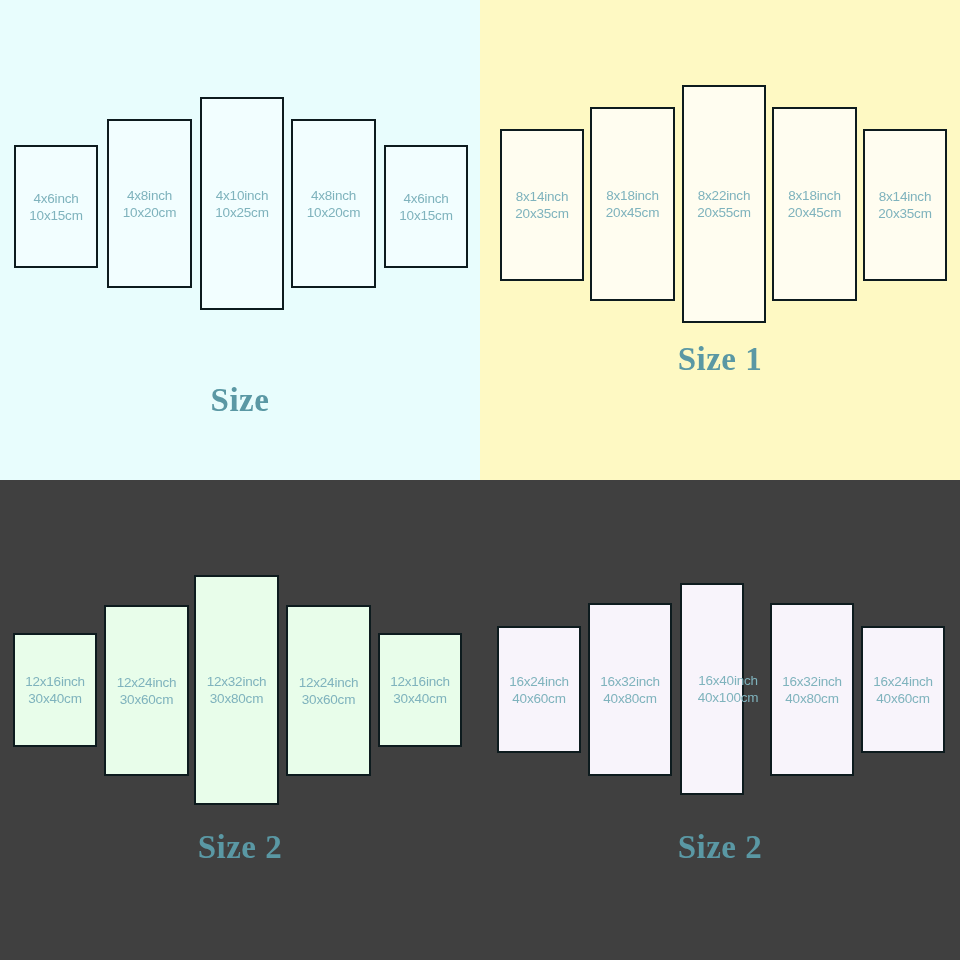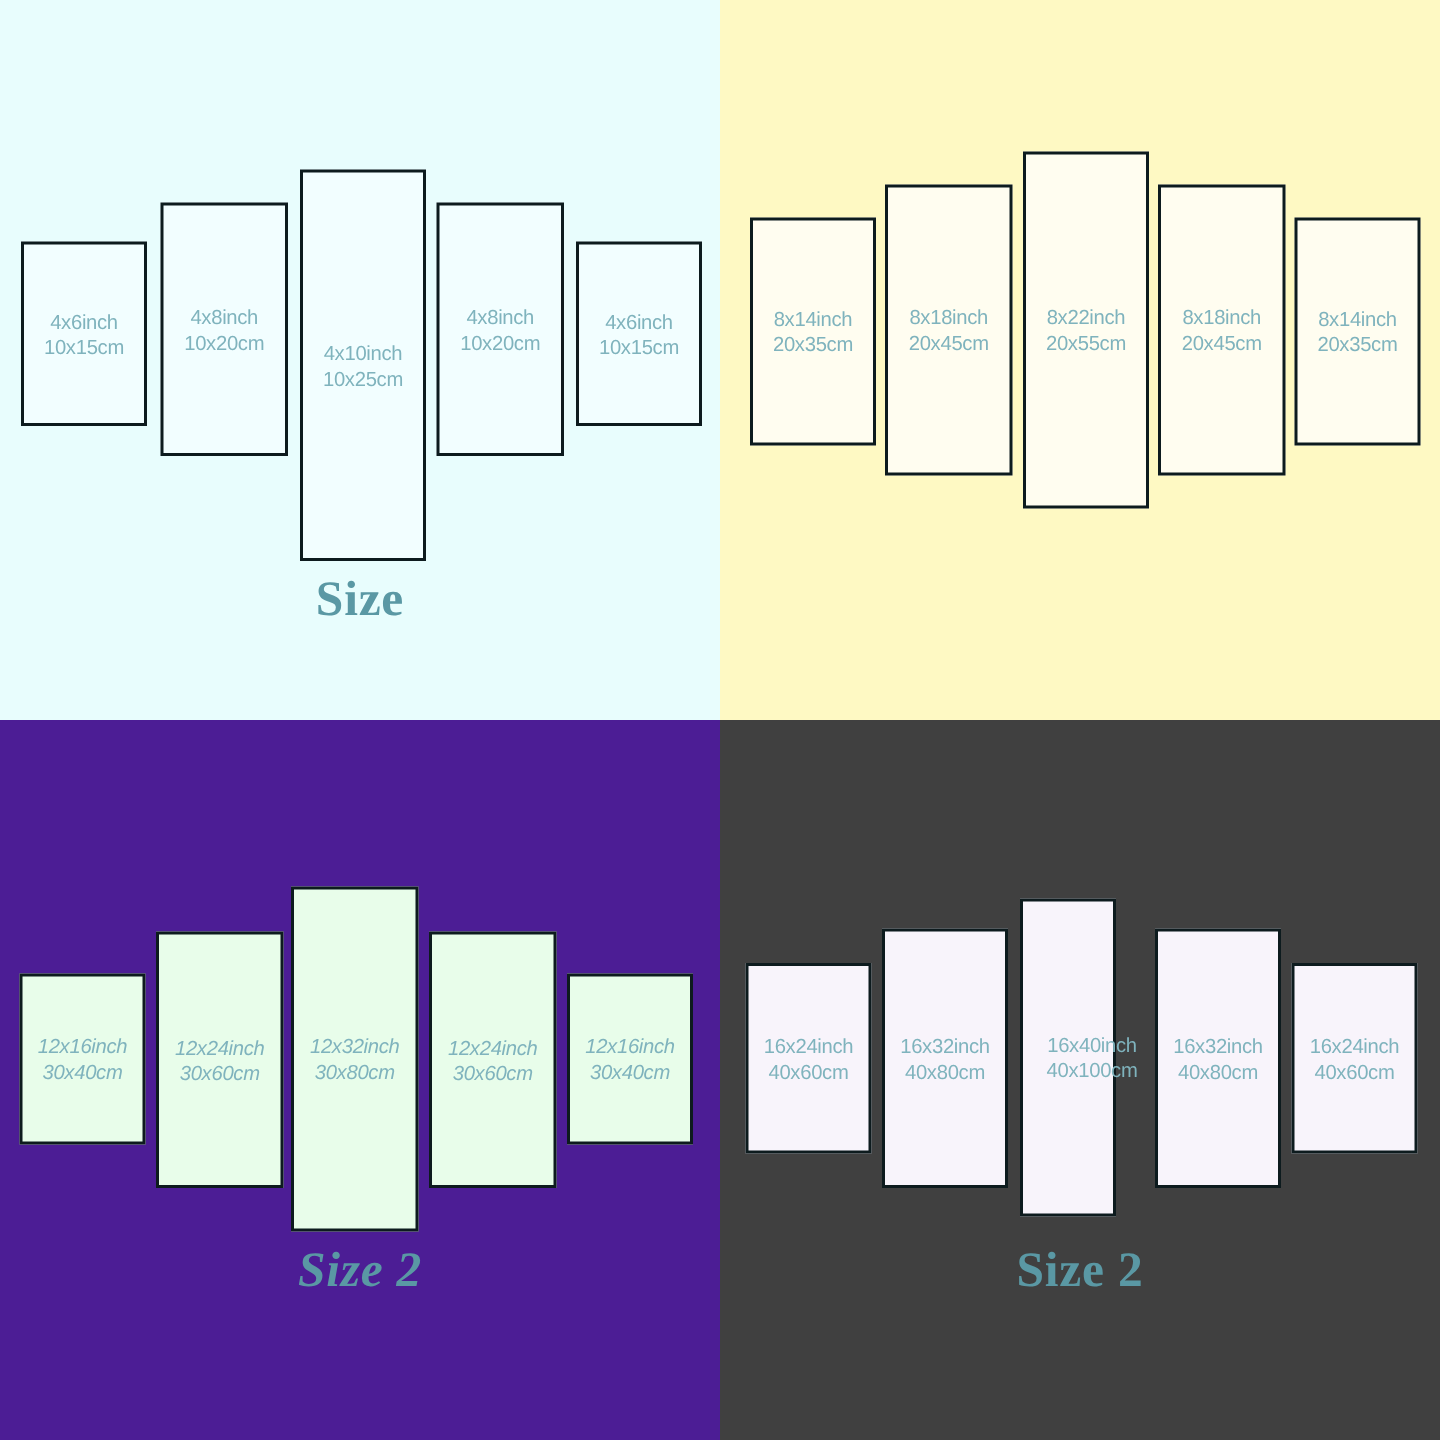--- a/index.html
+++ b/index.html
@@ -29,21 +29,20 @@
     overflow: hidden;
   }
 
   
   .panel-cluster {
     position: absolute;
     left: 0;
     top: 0;
     width: 480px;
     height: 480px;
-    margin-top: 16px;
   }
 
   .panel {
     position: absolute;
     box-sizing: border-box;
     border: 2px solid #0d1b1e;
     display: flex;
     align-items: center;
     justify-content: center;
   }
@@ -85,21 +84,21 @@
             <span class="line">4x6inch</span>
             <span class="line">10x15cm</span>
           </div>
         </div>
         <div class="panel" style="left: 107px; top: 119px; width: 85px; height: 169px; background: rgb(242, 254, 255); border-color: rgb(13, 27, 30);">
           <div class="panel-label" style="color: rgb(127, 179, 189);">
             <span class="line">4x8inch</span>
             <span class="line">10x20cm</span>
           </div>
         </div>
-        <div class="panel" style="left: 200px; top: 97px; width: 84px; height: 261px; background: rgb(242, 254, 255); border-color: rgb(13, 27, 30);">
+        <div class="panel" style="left: 200px; top: 97px; width: 84px; height: 213px; background: rgb(242, 254, 255); border-color: rgb(13, 27, 30);">
           <div class="panel-label" style="color: rgb(127, 179, 189);">
             <span class="line">4x10inch</span>
             <span class="line">10x25cm</span>
           </div>
         </div>
         <div class="panel" style="left: 291px; top: 119px; width: 85px; height: 169px; background: rgb(242, 254, 255); border-color: rgb(13, 27, 30);">
           <div class="panel-label" style="color: rgb(127, 179, 189);">
             <span class="line">4x8inch</span>
             <span class="line">10x20cm</span>
           </div>
@@ -139,22 +138,23 @@
             <span class="line">20x45cm</span>
           </div>
         </div>
         <div class="panel" style="left: 383px; top: 129px; width: 84px; height: 152px; background: rgb(255, 253, 240); border-color: rgb(13, 27, 30);">
           <div class="panel-label" style="color: rgb(127, 179, 189);">
             <span class="line">8x14inch</span>
             <span class="line">20x35cm</span>
           </div>
         </div>
       </div>
-    </div>
-    <div class="quadrant" style="background: #4c1d95; font-style: italic;">
+      <div class="caption" style="color: rgb(90, 152, 164); top: 341px;">Size 1</div>
+    </div>
+    <div class="quadrant" style="background: #404040;">
       <div class="panel-cluster">
         <div class="panel" style="left: 13px; top: 153px; width: 84px; height: 114px; background: rgb(232, 253, 234); border-color: rgb(13, 27, 30);">
           <div class="panel-label" style="color: rgb(127, 179, 189);">
             <span class="line">12x16inch</span>
             <span class="line">30x40cm</span>
           </div>
         </div>
         <div class="panel" style="left: 104px; top: 125px; width: 85px; height: 171px; background: rgb(232, 253, 234); border-color: rgb(13, 27, 30);">
           <div class="panel-label" style="color: rgb(127, 179, 189);">
             <span class="line">12x24inch</span>

